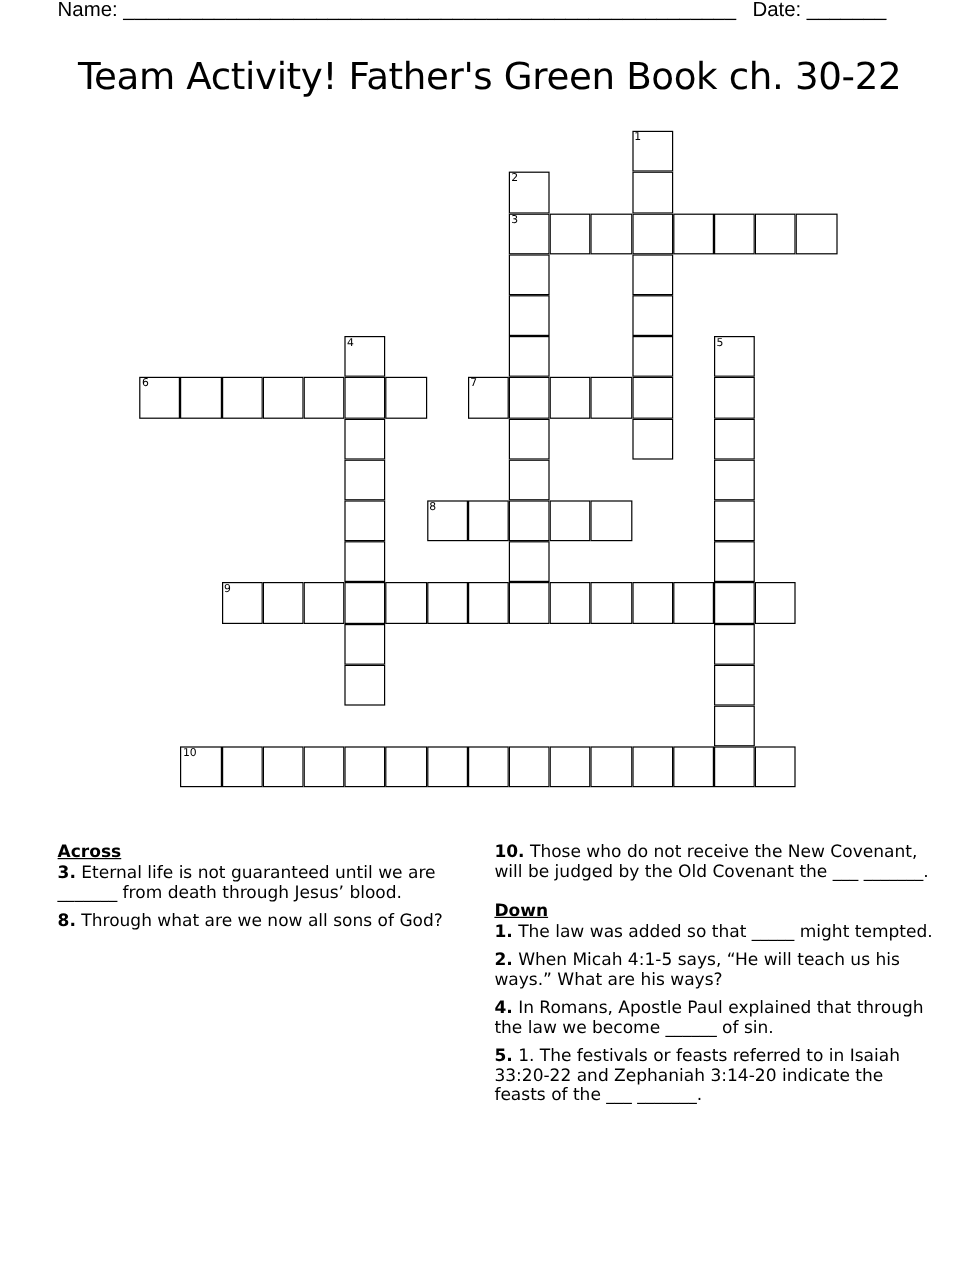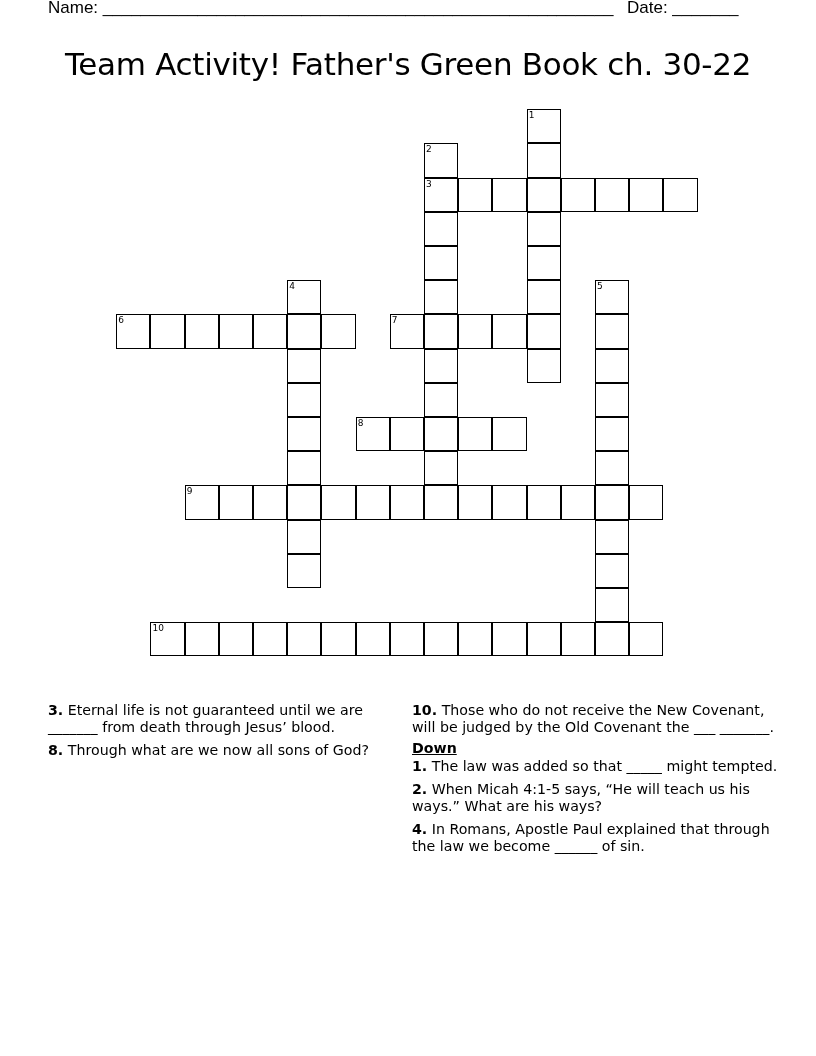--- a/index.html
+++ b/index.html
@@ -128,23 +128,25 @@
     <div class="cell" style="left: 390.6px; top: 623px;"></div>
     <div class="cell" style="left: 424.8px; top: 623px;"></div>
     <div class="cell" style="left: 459px; top: 623px;"></div>
     <div class="cell" style="left: 493.2px; top: 623px;"></div>
     <div class="cell" style="left: 527.4px; top: 623px;"></div>
     <div class="cell" style="left: 561.6px; top: 623px;"></div>
     <div class="cell" style="left: 630px; top: 623px;"></div>
   </div>
 
 <div class="clues left">
+  <div class="sec">Across</div>
   <div class="clue"><b>3.</b><span> Eternal life is not guaranteed until we are _______ from death through Jesus’ blood.</span></div>
   <div class="clue"><b>8.</b><span> Through what are we now all sons of God?</span></div>
 </div>
 
 <div class="clues right">
-  <div class="clue" style="margin-bottom:5px;"><b>10.</b><span> Those who do not receive the New Covenant, will be judged by the Old Covenant the ___ _______.</span></div>
+  <div class="clue" style="margin-bottom:16px;"><b>10.</b><span> Those who do not receive the New Covenant, will be judged by the Old Covenant the ___ _______.</span></div>
   <div class="sec">Down</div>
   <div class="clue"><b>1.</b><span> The law was added so that _____ might tempted.</span></div>
   <div class="clue"><b>2.</b><span> When Micah 4:1-5 says, “He will teach us his ways.” What are his ways?</span></div>
   <div class="clue"><b>4.</b><span> In Romans, Apostle Paul explained that through the law we become ______ of sin.</span></div>
+  <div class="clue"><b>5.</b><span> 1. The festivals or feasts referred to in Isaiah 33:20-22 and Zephaniah 3:14-20 indicate the feasts of the ___ _______.</span></div>
 </div>
 
 </body></html>

